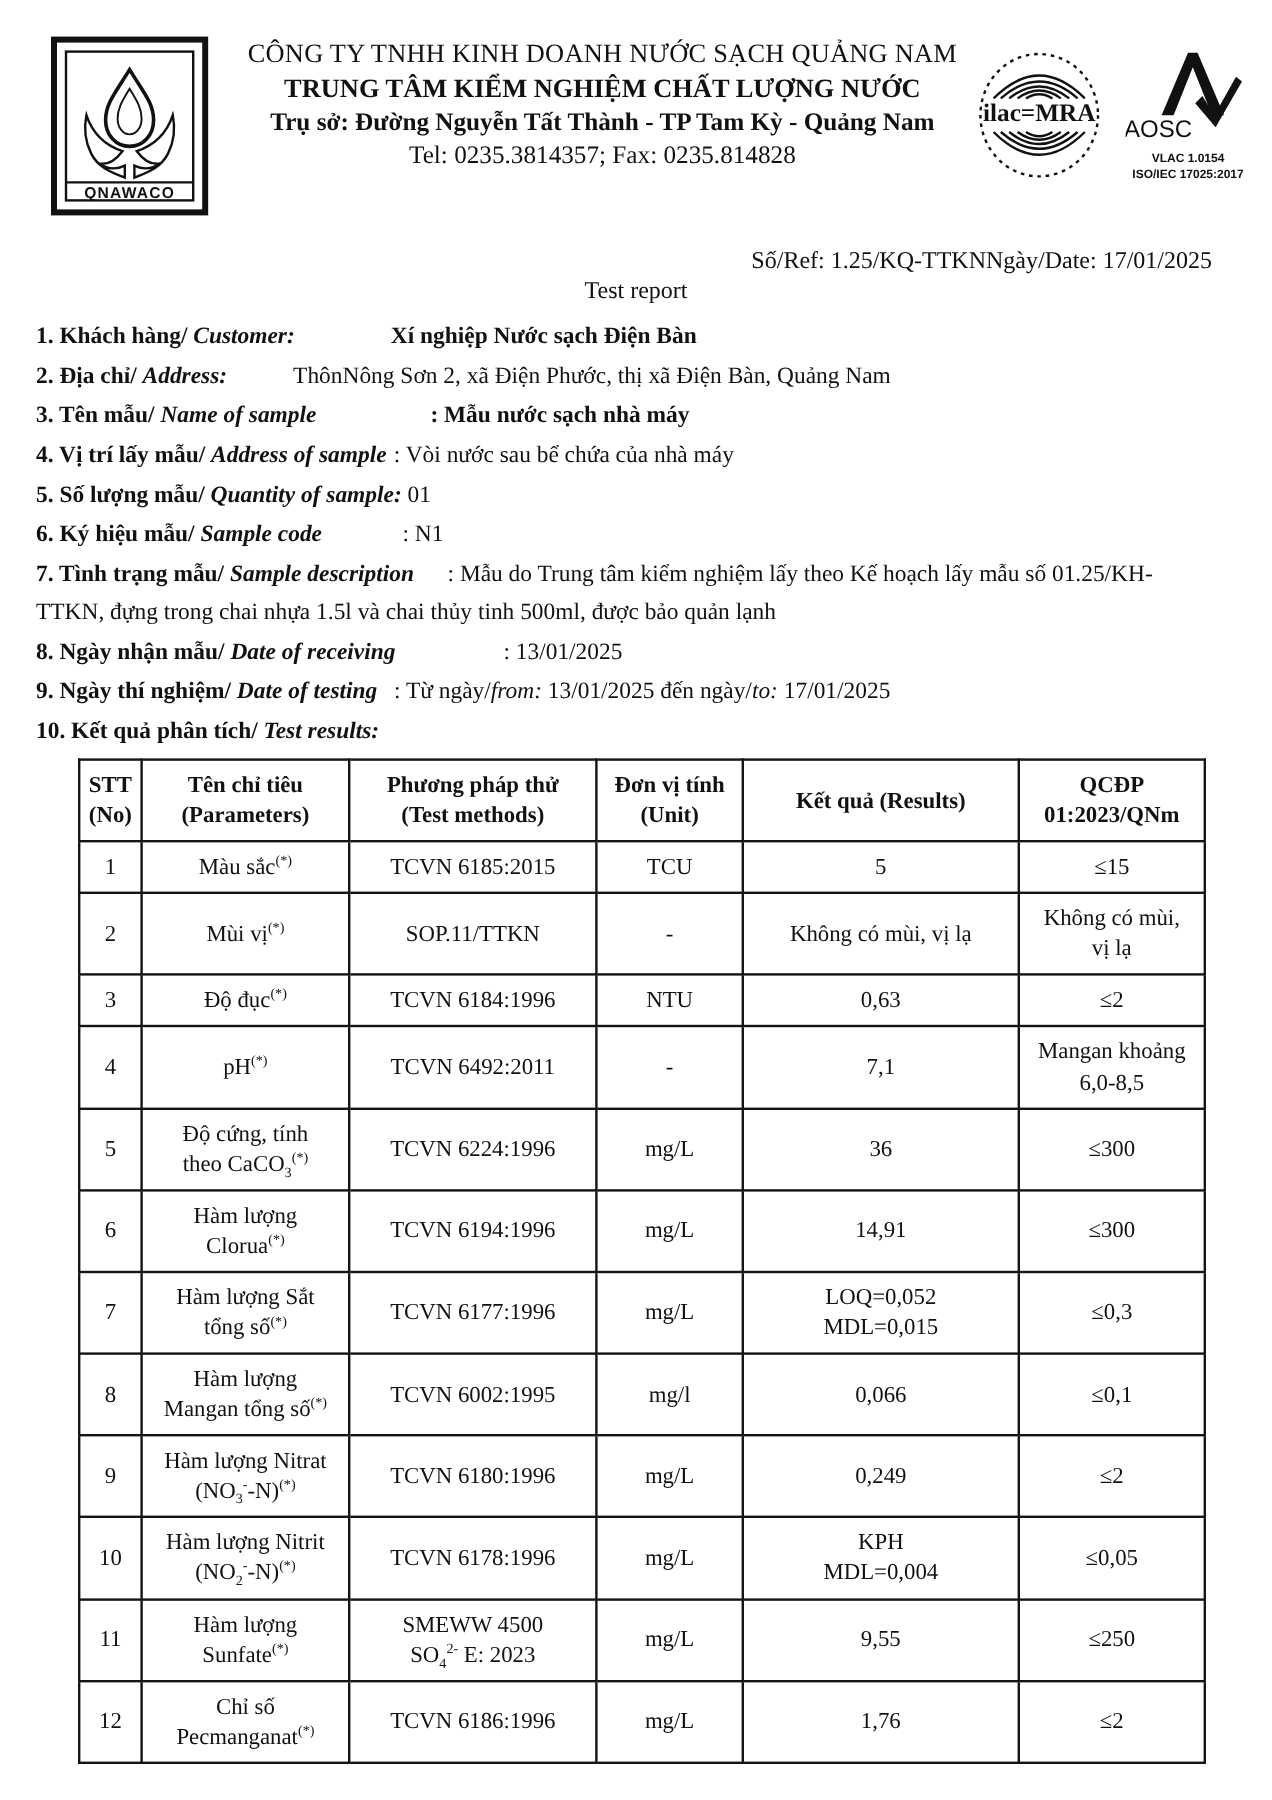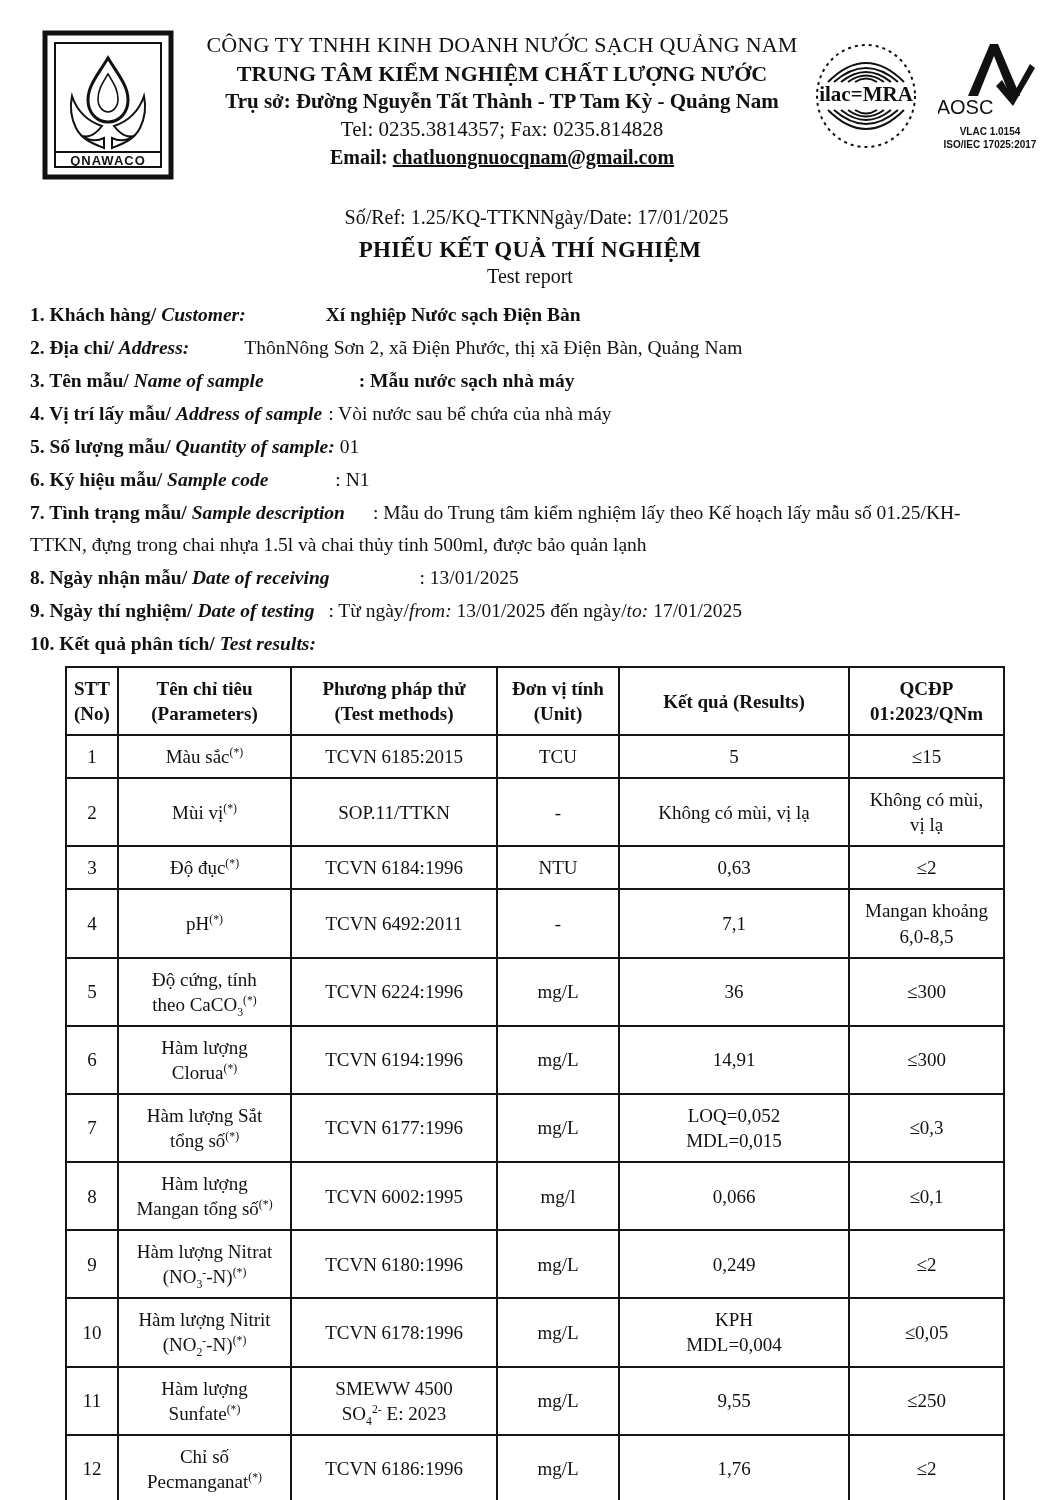--- a/index.html
+++ b/index.html
@@ -17,21 +17,21 @@
   .hdr-logo-left{flex:0 0 148px;padding-top:4px;}
   .hdr-center{flex:1 1 auto;text-align:center;line-height:1.32;padding-top:4px;}
   .hdr-right{flex:0 0 212px;display:flex;align-items:center;padding-top:8px;}
   .h-company{font-size:22px;letter-spacing:.2px;}
   .h-center{font-size:22px;font-weight:bold;}
   .h-addr{font-size:21px;font-weight:bold;}
   .h-tel{font-size:21px;font-weight:normal;}
   .h-email{font-size:20px;font-weight:bold;}
   .h-email a{color:#111;text-decoration:underline;}
   
-  .meta-row{display:flex;justify-content:center;padding:26px 50px 0 63px;font-size:20px;}
+  .meta-row{display:flex;justify-content:flex-end;padding:26px 50px 0 63px;font-size:20px;}
   .doc-title{text-align:center;font-size:23px;font-weight:bold;margin-top:8px;letter-spacing:.3px;}
   .doc-subtitle{text-align:center;font-size:20px;font-weight:normal;margin-top:2px;}
   
   .info-list{padding:10px 50px 0 30px;font-size:19.5px;}
   .info-line{line-height:32px;margin-top:1px;}
   .lbl-vn{font-weight:bold;}
   .lbl-en{font-weight:bold;font-style:italic;}
   .it{font-style:italic;}
   .bd{font-weight:bold;}
   .value{display:inline;}
@@ -87,24 +87,20 @@
         <line x1="13" y1="122" x2="119" y2="122" stroke="#111" stroke-width="2"></line>
         <text x="66" y="135" text-anchor="middle" font-family="Liberation Sans, sans-serif" font-size="13" font-weight="bold" fill="#111" letter-spacing="1">QNAWACO</text>
       </svg>
     </div>
 
     <div class="hdr-center">
       <div class="h-company">CÔNG TY TNHH KINH DOANH NƯỚC SẠCH QUẢNG NAM</div>
       <div class="h-center">TRUNG TÂM KIỂM NGHIỆM CHẤT LƯỢNG NƯỚC</div>
       <div class="h-addr">Trụ sở: Đường Nguyễn Tất Thành - TP Tam Kỳ -  Quảng Nam</div>
       <div class="h-tel">Tel: 0235.3814357; Fax: 0235.814828</div>
-      <div class="h-email">
-        <span>Email:</span>
-        <a href="#">chatluongnuocqnam@gmail.com</a>
-      </div>
     </div>
 
     <div class="hdr-right">
       <svg class="logo-ilac" width="104" height="108" viewBox="0 0 104 108">
         <ellipse cx="52" cy="54" rx="49" ry="51" fill="none" stroke="#111" stroke-width="2" stroke-dasharray="3 4"></ellipse>
         <path d="M14 40 Q52 2 90 40" fill="none" stroke="#111" stroke-width="2"></path>
         <path d="M20 40 Q52 12 84 40" fill="none" stroke="#111" stroke-width="2"></path>
         <path d="M27 40 Q52 20 77 40" fill="none" stroke="#111" stroke-width="2"></path>
         <path d="M34 40 Q52 27 70 40" fill="none" stroke="#111" stroke-width="2"></path>
         <path d="M41 40 Q52 33 63 40" fill="none" stroke="#111" stroke-width="2"></path>
@@ -126,21 +122,20 @@
           <div>ISO/IEC 17025:2017</div>
         </div>
       </div>
     </div>
   </div>
 
   <div class="meta-row">
     <span>Số/Ref: 1.25/KQ-TTKN</span>
     <span>Ngày/Date: 17/01/2025</span>
   </div>
-  <div class="doc-title">PHIẾU KẾT QUẢ THÍ NGHIỆM</div>
   <div class="doc-subtitle">Test report</div>
 
   <div class="info-list" id="info-list">
       <div class="info-line"><span class="lbl-vn">1. Khách hàng/ </span><span class="lbl-en">Customer:</span><span class="value"><span class="bd">Xí nghiệp Nước sạch Điện Bàn</span></span></div>
       <div class="info-line"><span class="lbl-vn">2. Địa chỉ/ </span><span class="lbl-en">Address:</span><span class="value"><span>ThônNông Sơn 2, xã Điện Phước, thị xã Điện Bàn, Quảng Nam</span></span></div>
       <div class="info-line"><span class="lbl-vn">3. Tên mẫu/ </span><span class="lbl-en">Name of sample</span><span class="value"><span>: Mẫu nước sạch nhà máy</span></span></div>
       <div class="info-line"><span class="lbl-vn">4. Vị trí lấy mẫu/ </span><span class="lbl-en">Address of sample</span><span class="value"><span>: Vòi nước sau bể chứa của nhà máy</span></span></div>
       <div class="info-line"><span class="lbl-vn">5. Số lượng mẫu/ </span><span class="lbl-en">Quantity of sample:</span><span class="value"><span> 01</span></span></div>
       <div class="info-line"><span class="lbl-vn">6. Ký hiệu mẫu/ </span><span class="lbl-en">Sample code</span><span class="value"><span>: N1</span></span></div>
       <div class="info-line"><span class="lbl-vn">7. Tình trạng mẫu/ </span><span class="lbl-en">Sample description</span><span class="value"><span>: Mẫu do Trung tâm kiểm nghiệm lấy theo Kế hoạch lấy mẫu số 01.25/KH-TTKN, đựng trong chai nhựa 1.5l và chai thủy tinh 500ml, được bảo quản lạnh</span></span></div>

